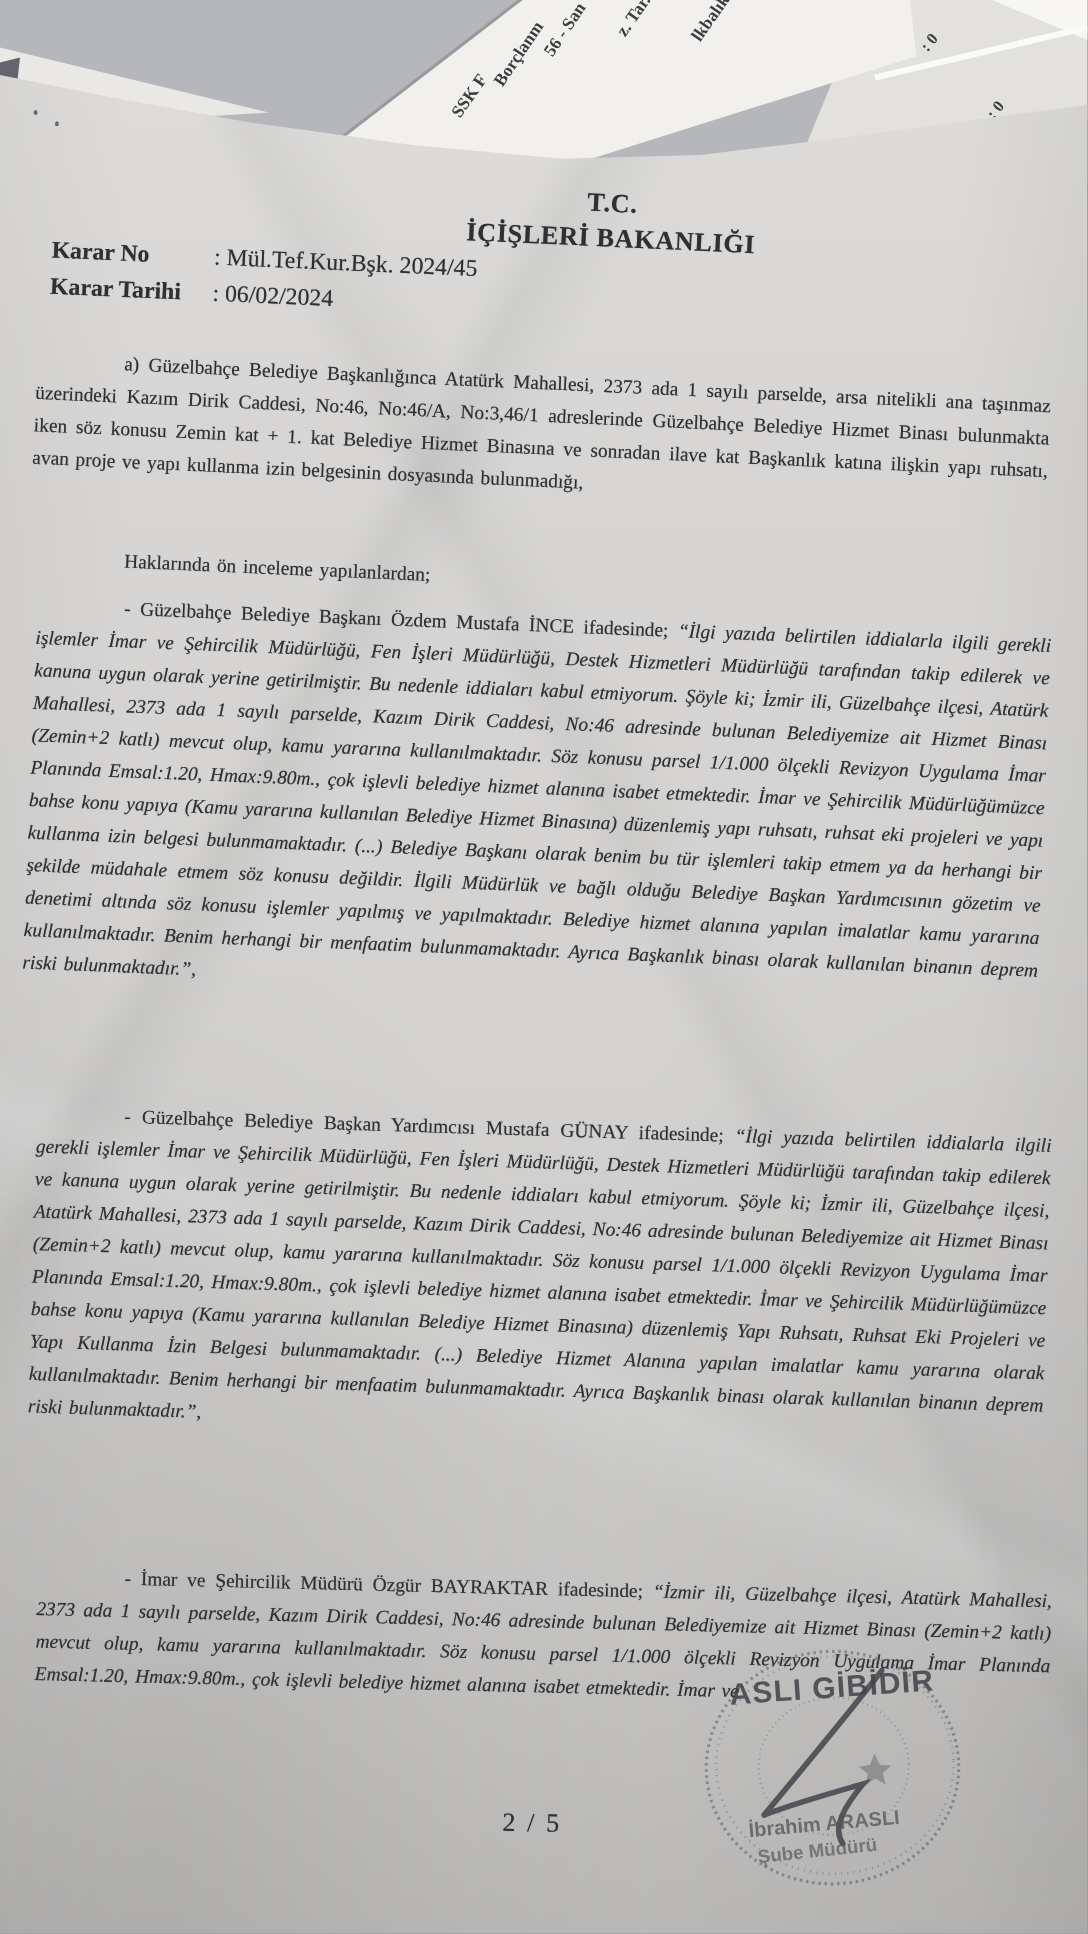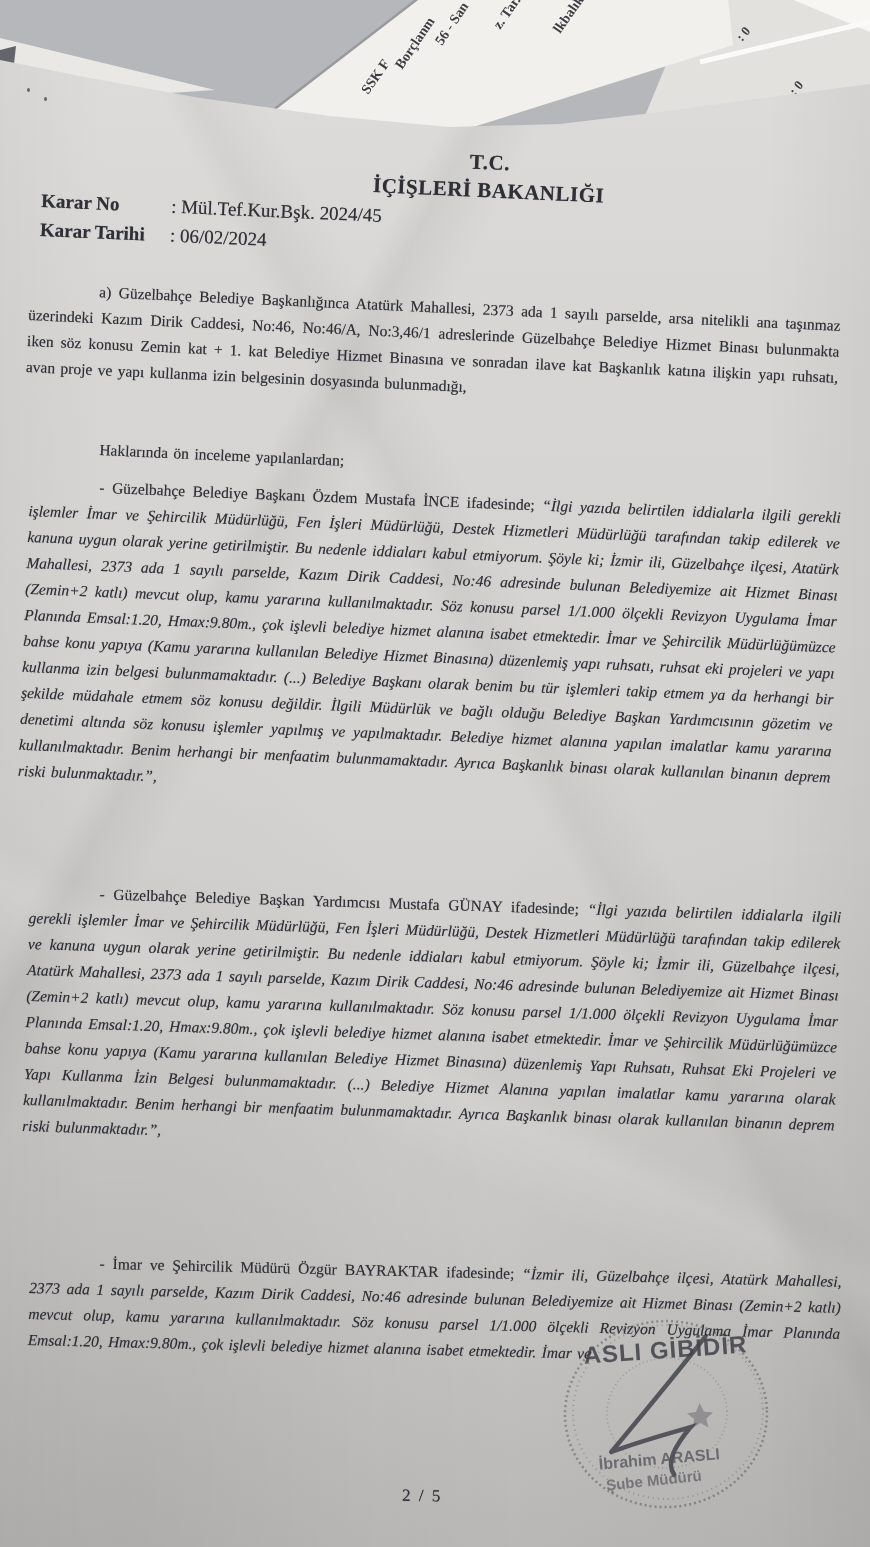--- a/index.html
+++ b/index.html
@@ -36,21 +36,21 @@
   .meta-row{display:flex;}
   .meta-label{font-weight:bold;width:130px;flex:0 0 130px;}
   .meta-value{font-weight:normal;}
   .par{font-size:15.5px;line-height:26px;text-align:justify;text-indent:70px;word-spacing:1.5px;}
   .par .q{font-style:italic;}
   .p-a{top:260px;transform:rotate(2.6deg);}
   .p-hak{top:418px;transform:rotate(2.5deg);text-align:left;}
   .p-ince{top:456px;transform:rotate(2.3deg);}
   .p-gunay{top:863px;transform:rotate(1.8deg);}
   .p-bayraktar{top:1233px;transform:rotate(1.4deg);}
-  .pagenum{position:absolute;left:402px;top:1446px;z-index:4;font-size:17px;letter-spacing:2px;transform:rotate(1deg);margin-top:40px;}
+  .pagenum{position:absolute;left:402px;top:1446px;z-index:4;font-size:21px;letter-spacing:2px;transform:rotate(1deg);}
   
   .stamp{position:absolute;left:548px;top:1312px;z-index:5;opacity:.88;transform:rotate(-2deg);}
   
   .bg-frag{font-family:"Liberation Serif",serif;font-weight:600;fill:#3c3d42;}
 </style>
 </head>
 <body>
 
 <div class="photo">
 

